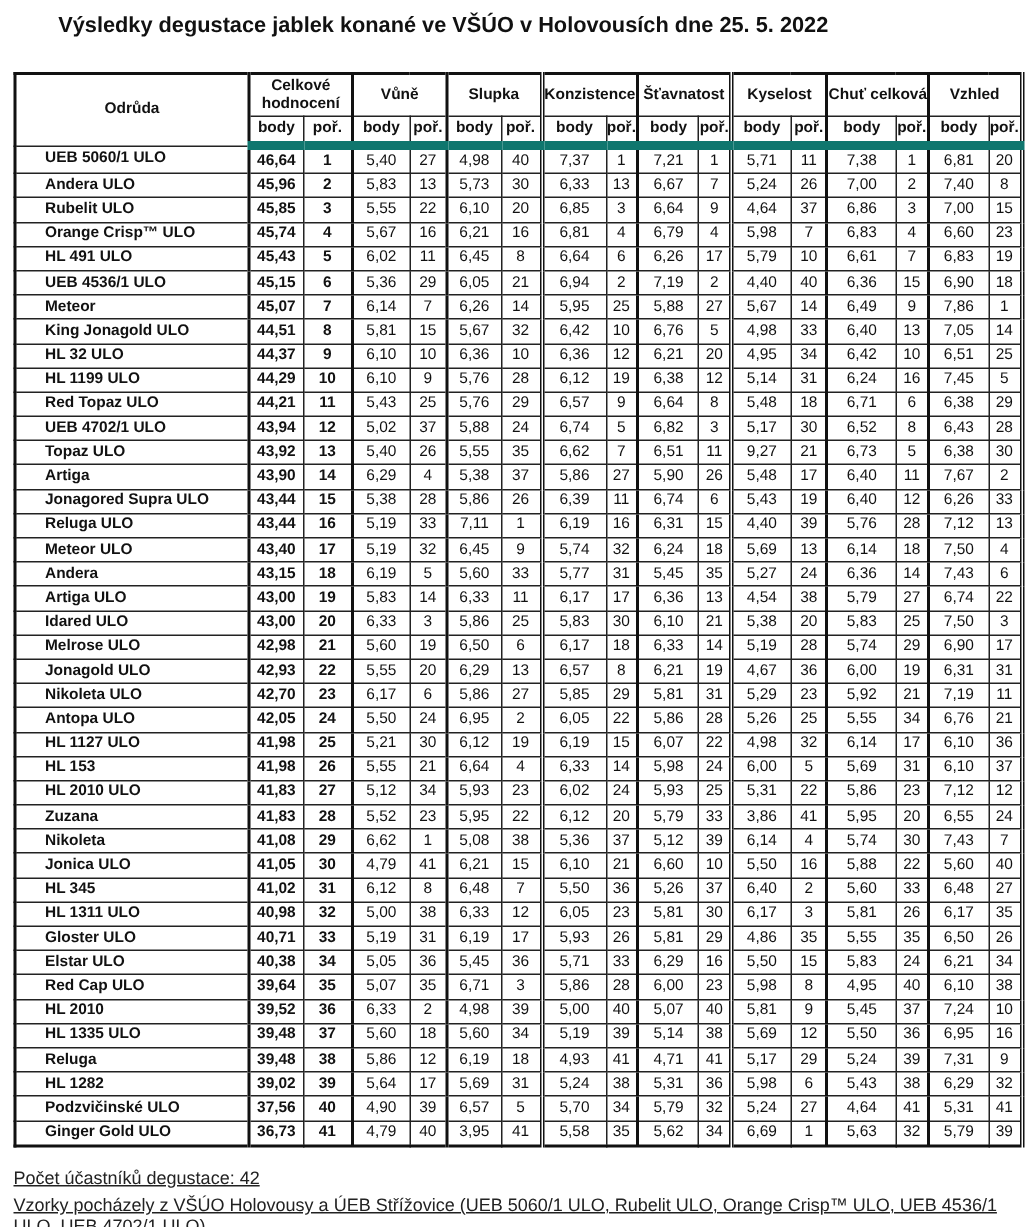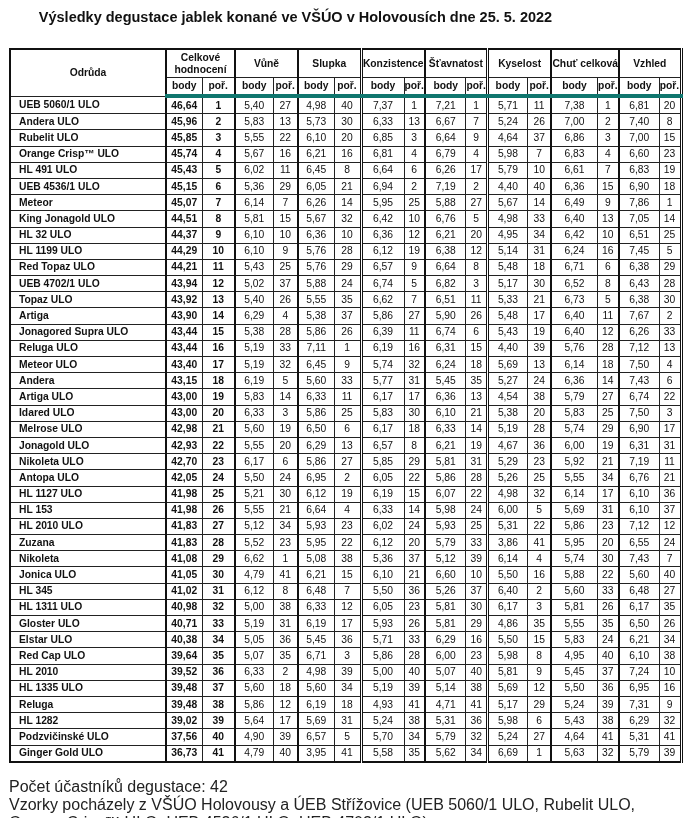--- a/index.html
+++ b/index.html
@@ -7,30 +7,30 @@
          font-family: "Liberation Sans", "DejaVu Sans", sans-serif; color: #111; }
   .title { position: absolute; top: 9px; left: 0; width: 591px; text-align: center;
            font-size: 14.5px; font-weight: bold; letter-spacing: 0; }
   table.results { position: absolute; top: 48px; left: 9px; border-collapse: collapse;
                   table-layout: fixed; font-size: 10.3px; }
   table.results td, table.results th { border: 1px solid #222; padding: 0; height: 15.2px;
                   line-height: 14px; text-align: center; white-space: nowrap; overflow: hidden; }
   table.results th { font-weight: bold; }
   table.results th.grp { height: 27px; line-height: 12px; }
   table.results th.sub { height: 16px; }
-  table.results td.name { text-align: left; padding-left: 8px; font-weight: bold; }
+  table.results td.name { text-align: left; padding-left: 19px; font-weight: bold; }
   table.results td.total { font-weight: bold; }
   table.results td.rank-total { font-weight: bold; }
   
   table.results { border: 2px solid #111; }
   table.results .thickL { border-left: 2px solid #111; }
   table.results .dblL { border-left: 3px double #111; }
   table.results .dblR { border-right: 3px double #111; margin-top: 21px; }
-  table.results thead tr:last-child th { border-bottom: 4px solid #0f766e; }
-  .footer { position: absolute; left: 9px; font-size: 16px; color: #222; }
+  table.results thead tr:last-child th { border-bottom: 6px solid #0f766e; }
+  .footer { position: absolute; left: 9px; font-size: 12px; color: #222; text-decoration: underline; }
   .f1 { top: 778px; }
   .f2 { top: 796px; }
 </style>
 </head>
 <body>
 
 <div class="title">Výsledky degustace jablek konané ve VŠÚO v Holovousích dne 25. 5. 2022</div>
 
 <table class="results">
   <colgroup>
@@ -317,21 +317,21 @@
         <td class="thickL total">43,92</td>
         <td class=" rank-total">13</td>
         <td class="thickL">5,40</td>
         <td class="">26</td>
         <td class="thickL">5,55</td>
         <td class="">35</td>
         <td class="dblL">6,62</td>
         <td class="">7</td>
         <td class="thickL">6,51</td>
         <td class="">11</td>
-        <td class="dblL">5,33</td>
+        <td class="dblL">9,27</td>
         <td class="">21</td>
         <td class="thickL">6,73</td>
         <td class="">5</td>
         <td class="thickL">6,38</td>
         <td class="dblR">30</td>
       </tr>
       <tr>
         <td class="name">Artiga</td>
         <td class="thickL total">43,90</td>
         <td class=" rank-total">14</td>

